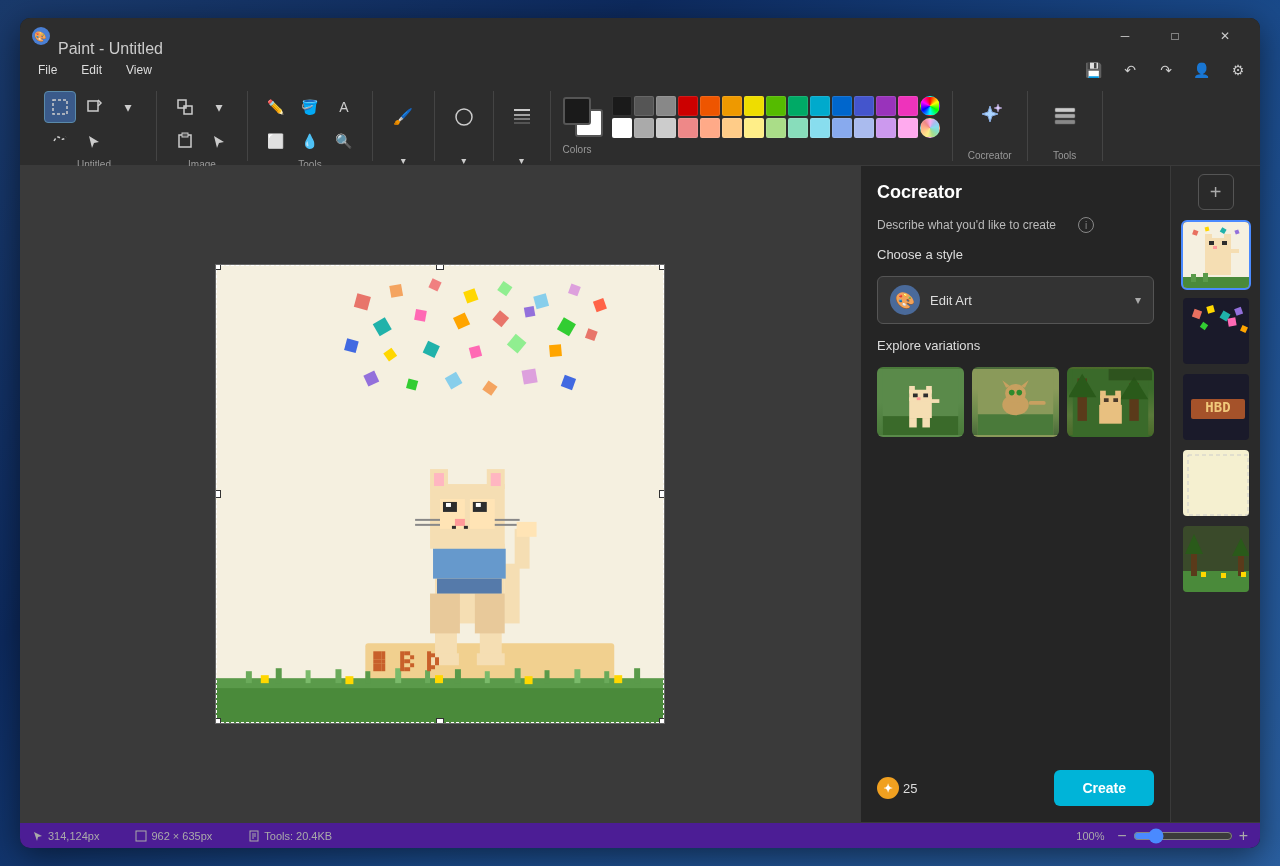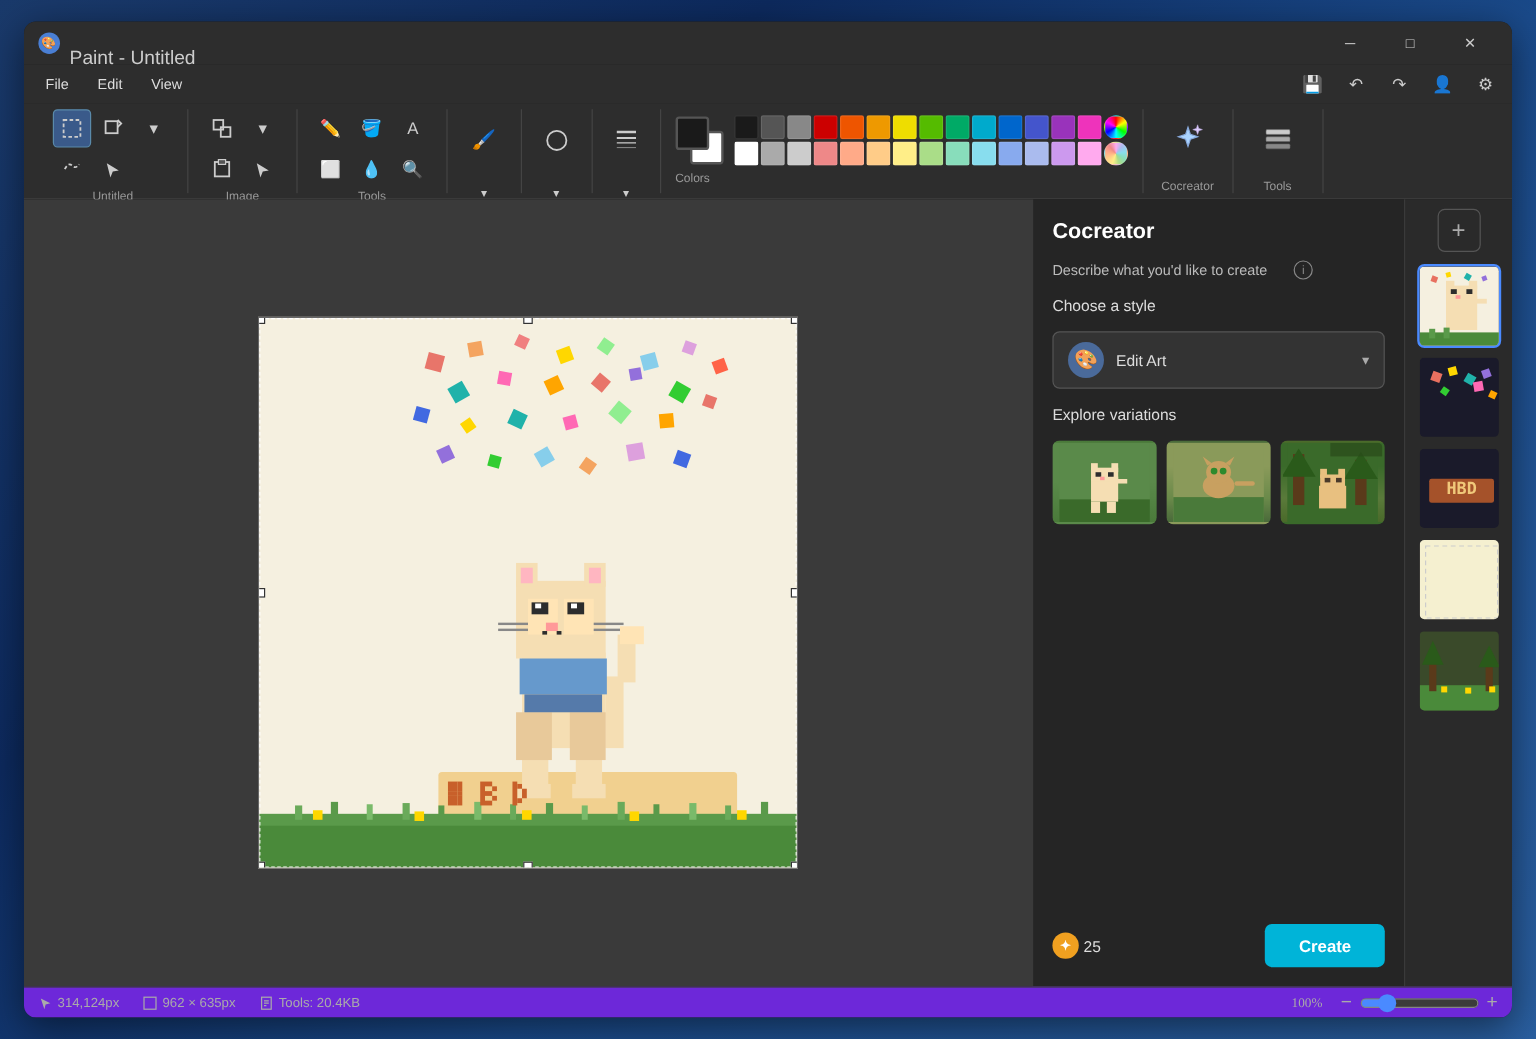--- a/index.html
+++ b/index.html
@@ -469,25 +469,25 @@
       height: 70px;
       border-radius: 6px;
       cursor: pointer;
       border: 2px solid transparent;
       overflow: hidden;
     }
     .layer-thumb.active { border-color: #4a8aff; }
 
     .status-bar {
       height: 26px;
-      background: #6d28d9;
+      background: #4c1d95;
       display: flex;
       align-items: center;
       padding: 0 12px;
-      gap: 20px;
+      gap: 36px;
       border-top: 1px solid #3a3a3a;
     }
     .status-item {
       font-size: 11px;
       color: #aaa;
       display: flex;
       align-items: center;
       gap: 4px;
     }
     .zoom-bar {
@@ -504,21 +504,20 @@
       cursor: pointer;
     }
     .zoom-slider {
       width: 100px;
       accent-color: #4a8aff;
     }
     .zoom-label {
       font-size: 11px;
       color: #aaa;
       min-width: 35px;
-      font-family: Liberation Serif, serif;
     }
 
     
     .pixel-scene {
       width: 100%;
       height: 100%;
     }
   </style>
 </head>
 <body>

